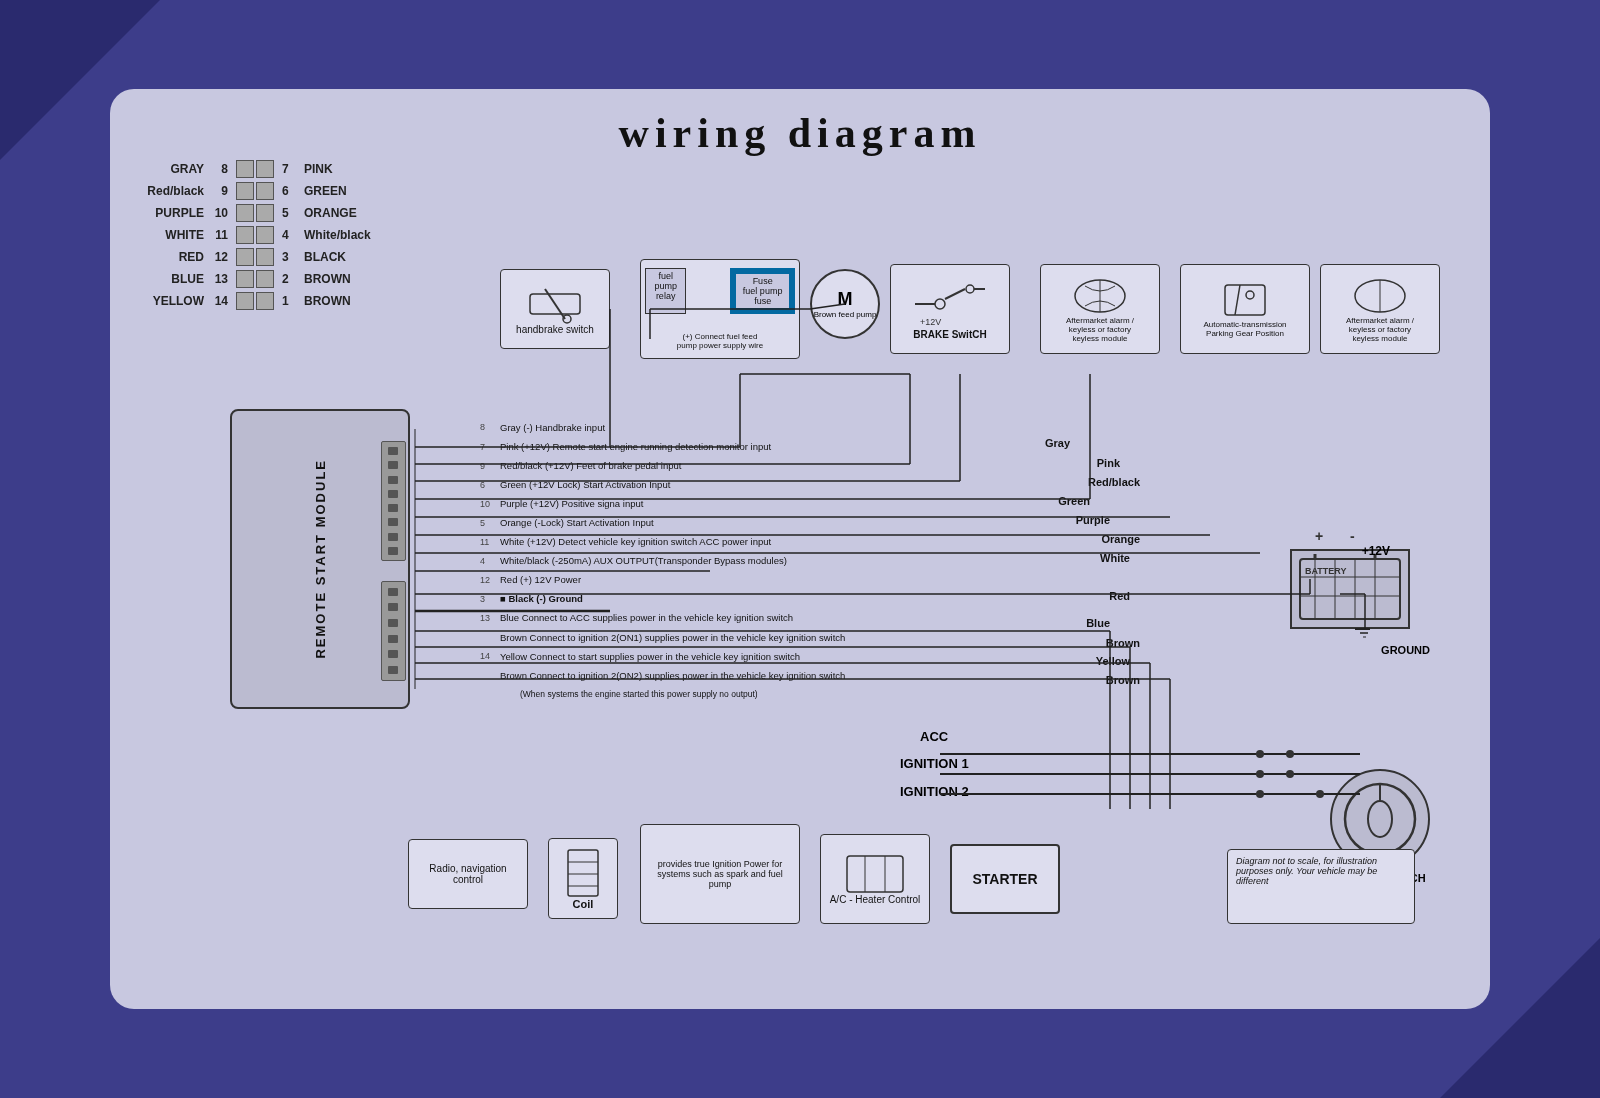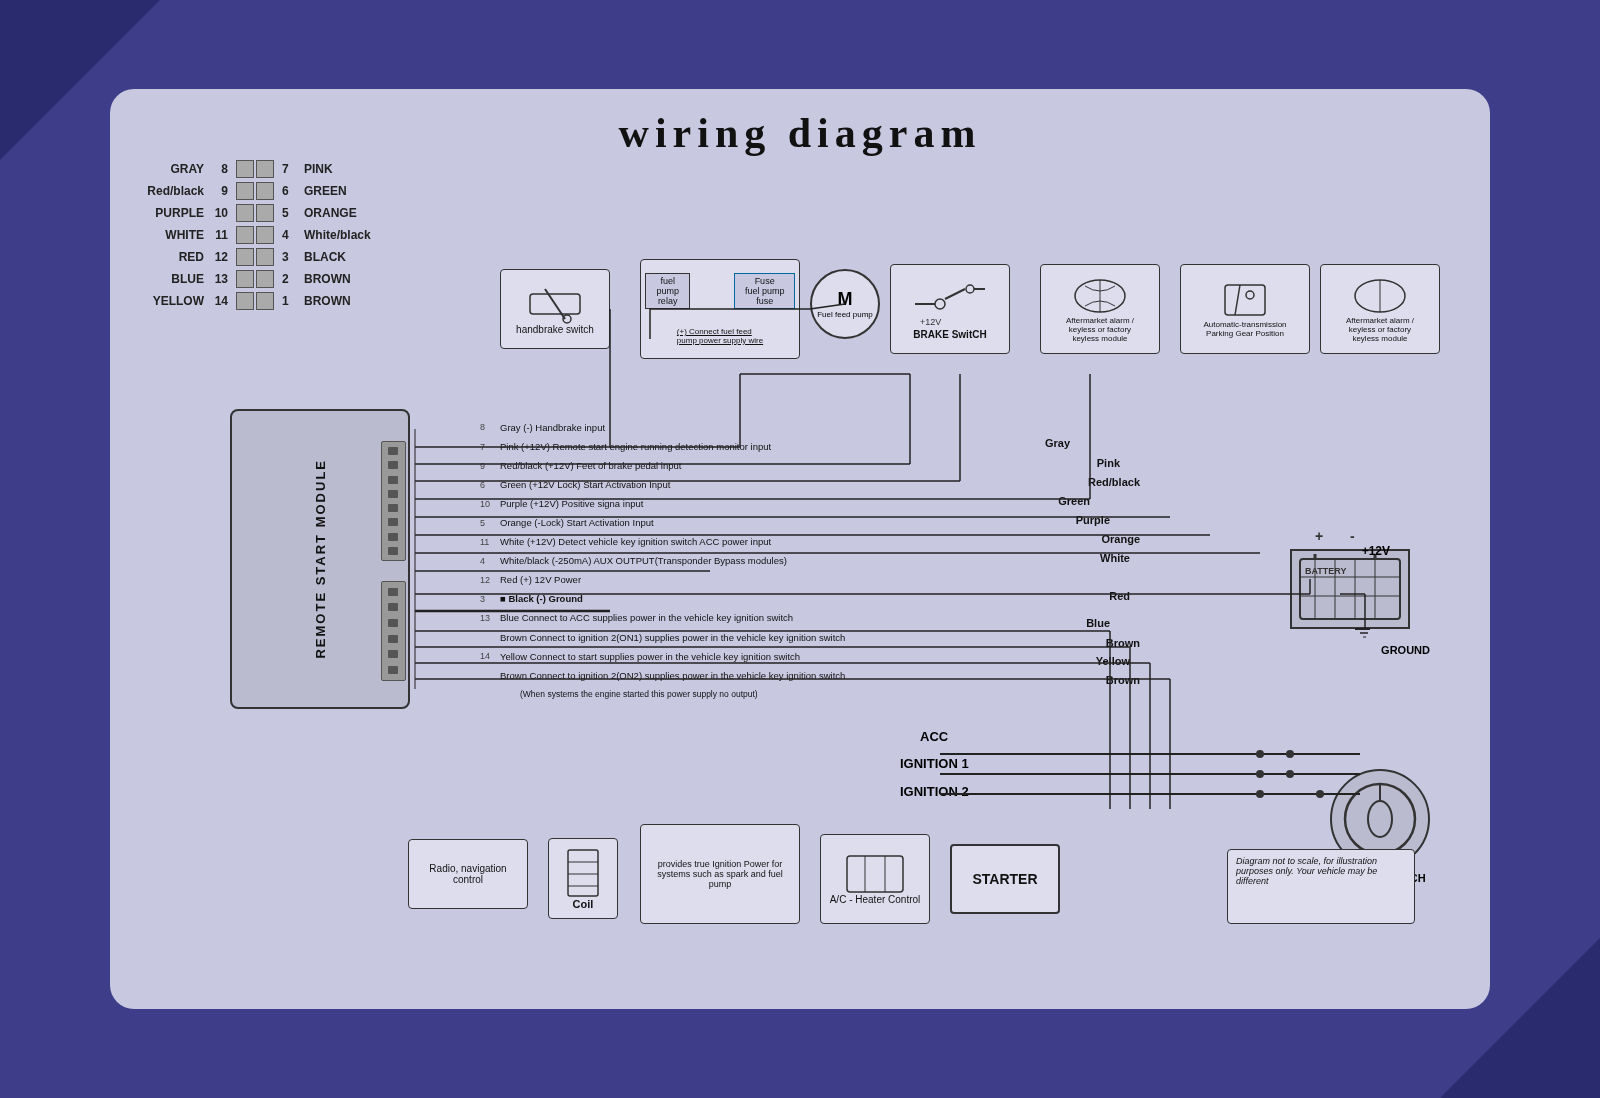--- a/index.html
+++ b/index.html
@@ -324,28 +324,28 @@
       <rect x="5" y="10" width="50" height="20" rx="3" fill="none" stroke="#333" stroke-width="1.5"></rect>
       <line x1="20" y1="5" x2="40" y2="35" stroke="#333" stroke-width="2"></line>
       <circle cx="42" cy="35" r="4" fill="none" stroke="#333" stroke-width="1.5"></circle>
     </svg>
     <span style="font-size:10px;">handbrake switch</span>
   </div>
 
   <div class="component-box" style="left:530px; top:170px; width:160px; height:100px; font-size:9px;">
     <div style="display:flex; width:100%; justify-content:space-around; margin-bottom:18px;gap:44px;">
       <div style="border:1px solid #333; padding:2px 6px; background:#c8c8e0; font-size:9px;">fuel pump<br>relay</div>
-      <div style="border:1px solid #0369a1; padding:2px 6px; background:#c8c8e0; font-size:9px;">Fuse<br>fuel pump fuse</div>
-    </div>
-    <span style="font-size:8px; text-align:left;text-decoration:underline;">(+) Connect fuel feed<br>pump power supply wire</span>
+      <div style="border:6px solid #0369a1; padding:2px 6px; background:#c8c8e0; font-size:9px;">Fuse<br>fuel pump fuse</div>
+    </div>
+    <span style="font-size:8px; text-align:center;">(+) Connect fuel feed<br>pump power supply wire</span>
   </div>
 
   <div style="position:absolute; left:700px; top:180px; width:70px; height:70px; border:2.5px solid #333; border-radius:50%; background:#dde; display:flex; align-items:center; justify-content:center; flex-direction:column;">
     <span style="font-size:18px; font-weight:bold;">M</span>
-    <span style="font-size:8px;">Fuel feed pump</span>
+    <span style="font-size:8px;">Brown feed pump</span>
   </div>
 
   <div class="component-box" style="left:780px; top:175px; width:120px; height:90px;">
     <svg width="80" height="50" viewBox="0 0 80 50">
       <line x1="5" y1="25" x2="25" y2="25" stroke="#333" stroke-width="2"></line>
       <circle cx="30" cy="25" r="5" fill="none" stroke="#333" stroke-width="1.5"></circle>
       <line x1="35" y1="20" x2="55" y2="10" stroke="#333" stroke-width="2"></line>
       <circle cx="60" cy="10" r="4" fill="none" stroke="#333" stroke-width="1.5"></circle>
       <line x1="64" y1="10" x2="75" y2="10" stroke="#333" stroke-width="2"></line>
       <text x="10" y="46" font-size="9" fill="#333">+12V</text>

